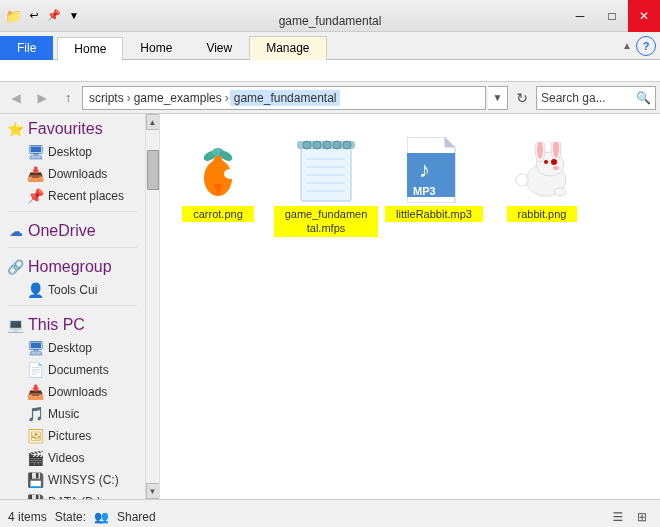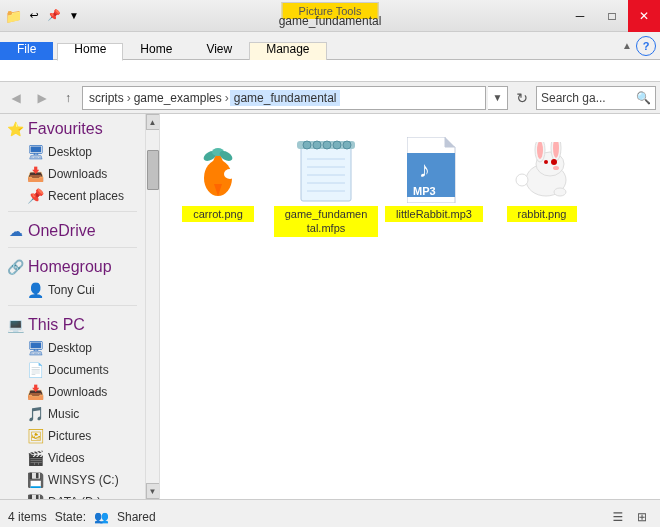--- a/index.html
+++ b/index.html
@@ -47,22 +47,22 @@
       border: none;
     }
     .win-btn.close { background: #e81123; color: white; }
     .ribbon-tab {
       padding: 4px 16px;
       font-size: 12px;
       cursor: pointer;
       border: 1px solid transparent;
       border-bottom: none;
       background: transparent;
-      height: 18px;
-      display: flex; align-items: flex-end;
+      height: 24px;
+      display: flex; align-items: center;
     }
     .ribbon-tab.active {
       background: white;
       border-color: #ccc;
       border-bottom: 1px solid white;
       margin-bottom: -1px;
       z-index: 2;
     }
     .ribbon-tab.file-tab {
       background: #2672ec;
@@ -321,23 +321,20 @@
   </style>
 </head>
 <body>
 
 <div class="title-bar">
   <div class="title-bar-left">
     <span class="quick-access-icon">📁</span>
     <span class="quick-access-icon" style="font-size:11px;">↩</span>
     <span class="quick-access-icon" style="font-size:11px;">📌</span>
     <span class="quick-access-icon" style="font-size:10px;">▼</span>
-  </div>
-  <div class="title-picture-tools" style="top:2px;">
-    <span style="font-size:11px; color:#555; background:#ffd700; padding:2px 16px; border-top:1px solid #ccc; border-left:1px solid #ccc; border-right:1px solid #ccc;">Picture Tools</span>
   </div>
   <div style="position:absolute; left:50%; transform:translateX(-50%); top:14px;">
     <span style="font-size:12px; color:#333;">game_fundamental</span>
   </div>
   <div class="window-controls">
     <button class="win-btn">─</button>
     <button class="win-btn">□</button>
     <button class="win-btn close">✕</button>
   </div>
 </div>
@@ -419,21 +416,21 @@
       </div>
 
       <div class="divider"></div>
 
       <div class="sidebar-group-header">
         <span class="item-icon" style="color:#3070c0;">🔗</span>
         <span class="item-label">Homegroup</span>
       </div>
       <div class="sidebar-item indented">
         <span class="item-icon">👤</span>
-        <span class="item-label">Tony Cui</span>
+        <span class="item-label">Tools Cui</span>
       </div>
 
       <div class="divider"></div>
 
       <div class="sidebar-group-header">
         <span class="item-icon pc-icon">💻</span>
         <span class="item-label">This PC</span>
       </div>
       <div class="sidebar-item indented">
         <span class="item-icon" style="color:#3070c0;">🖥</span>

